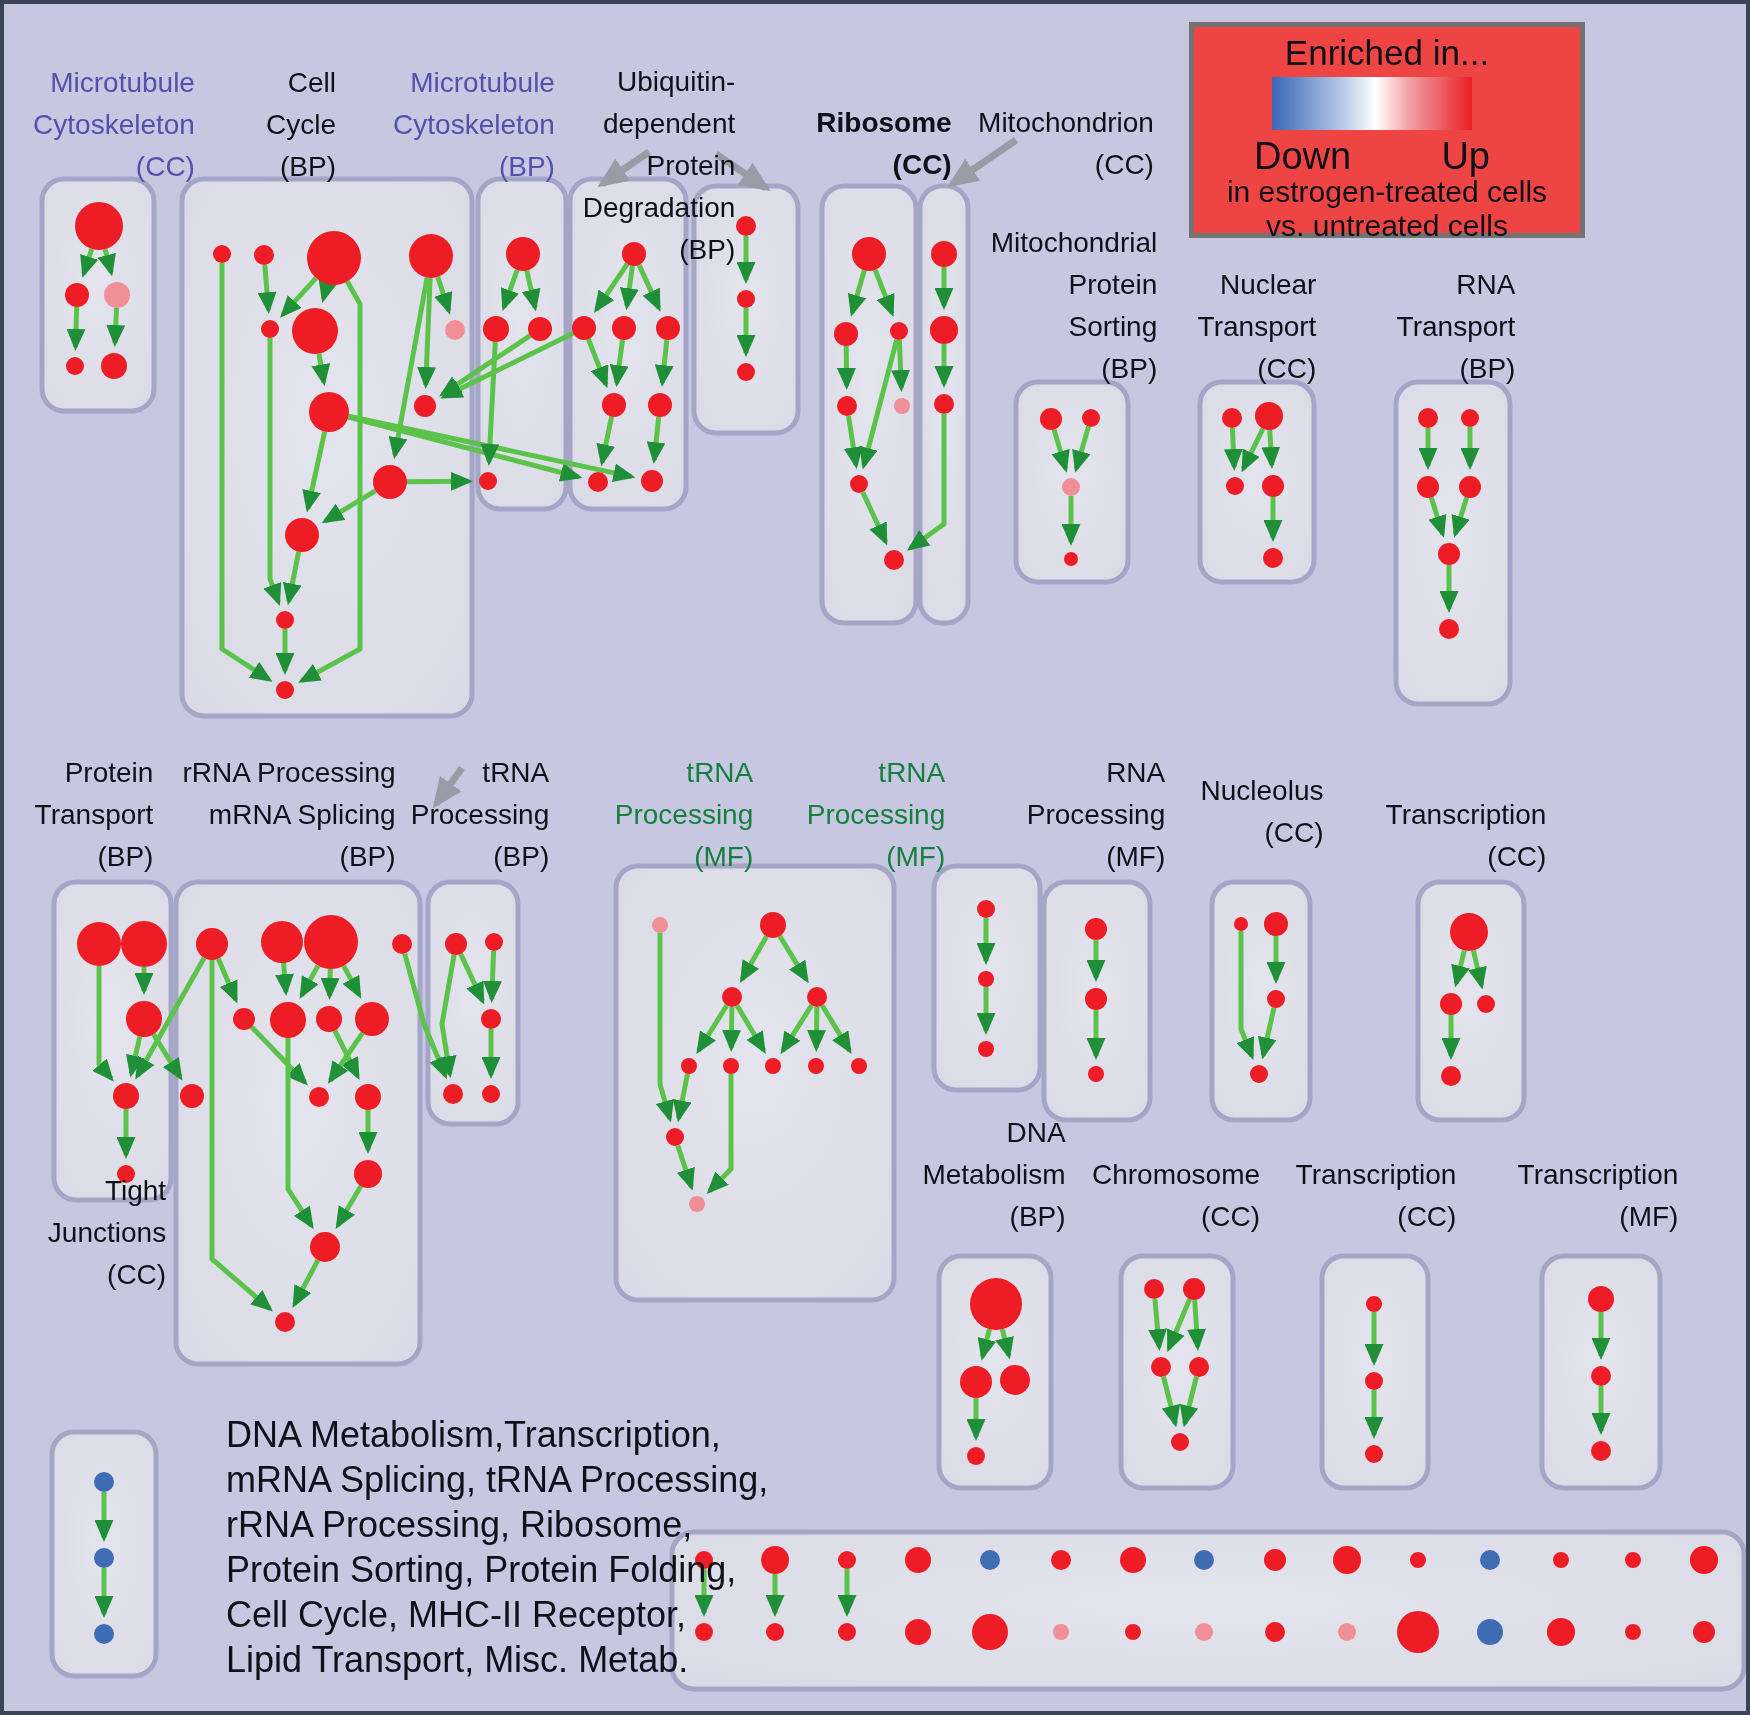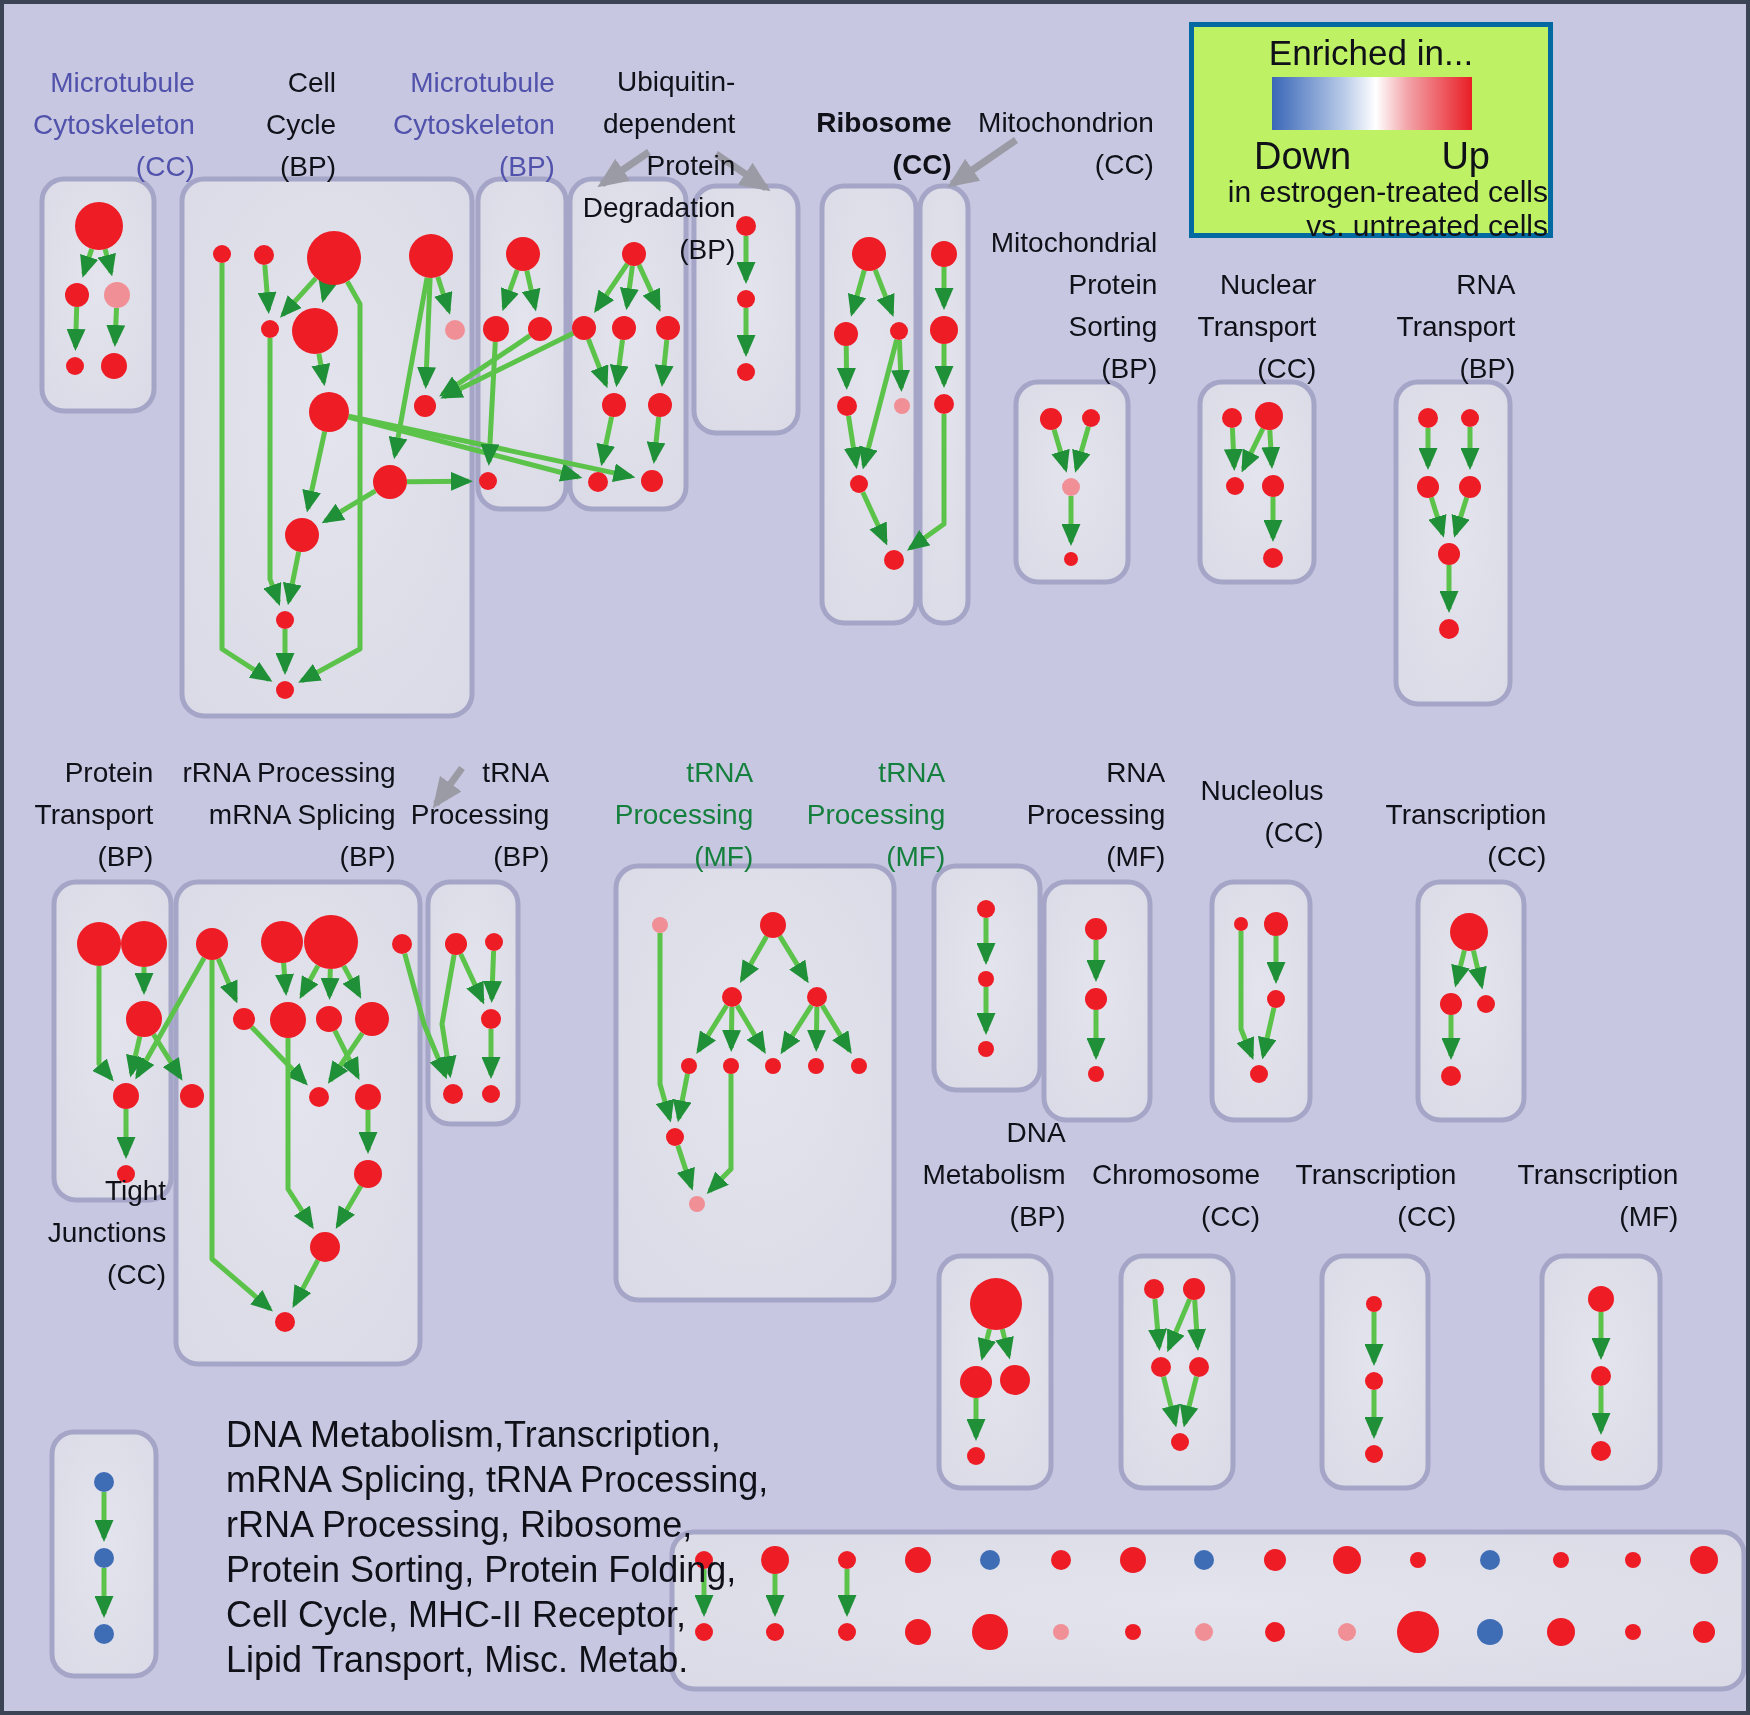--- a/index.html
+++ b/index.html
@@ -11,31 +11,31 @@
   #fig{position:absolute;left:0;top:0;width:100%;height:100%;}
   .clabel{
     position:absolute;transform:translateX(-50%);
     font-size:28px;line-height:42px;text-align:right;white-space:nowrap;
     color:#101018;letter-spacing:0px;
   }
   .clabel.violet{color:#5152ab;}
   .clabel.green{color:#15803d;}
   .clabel.black{color:#101018;}
   #legend{
-    position:absolute;left:1185px;top:18px;width:364px;height:216px;
-    border:5px solid #0369a1;background:#bef264;box-sizing:border-box;
+    position:absolute;left:1185px;top:18px;width:396px;height:216px;
+    border:5px solid #737373;background:#ef4444;box-sizing:border-box;
   }
   #legend .ltitle{font-size:35px;text-align:center;margin-top:6px;color:#101018;}
   #legend-bar{
     position:absolute;left:78px;top:50px;width:200px;height:53px;
     background:linear-gradient(to right,#3a67b8 0%,#b9cbe8 36%,#ffffff 52%,#f2a3a8 68%,#e91e25 100%);
   }
   #legend-du{position:absolute;left:60px;top:108px;width:236px;display:flex;justify-content:space-between;
     font-size:38px;color:#101018;}
-  .lsub{position:absolute;width:100%;text-align:right;font-size:30px;color:#101018;}
+  .lsub{position:absolute;width:100%;text-align:center;font-size:30px;color:#101018;}
   #lsub1{top:148px;}
   #lsub2{top:182px;}
   #footnote{
     position:absolute;left:222px;top:1408px;font-size:36px;line-height:45px;
     color:#101018;white-space:nowrap;
   }
 </style>
 </head>
 <body>
 

